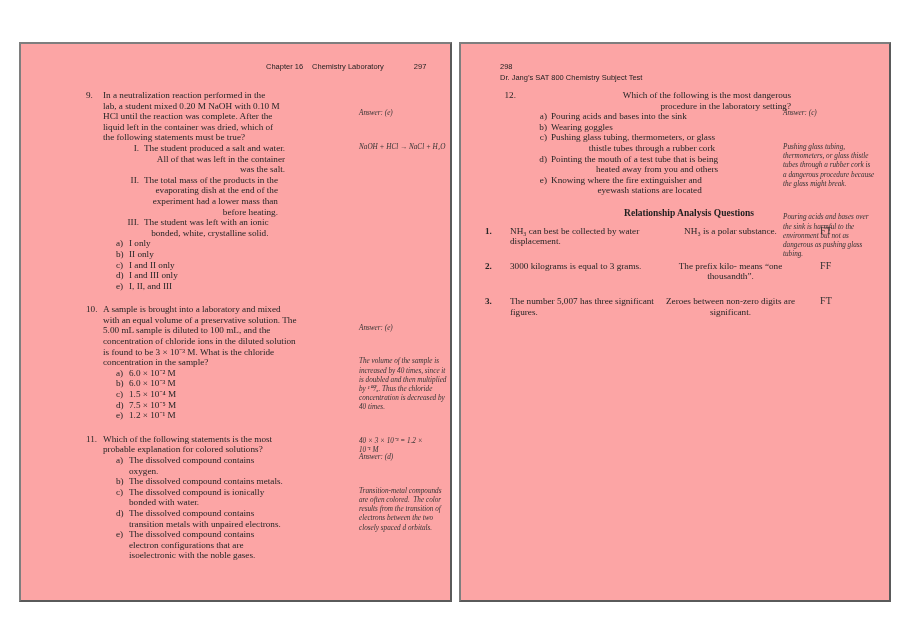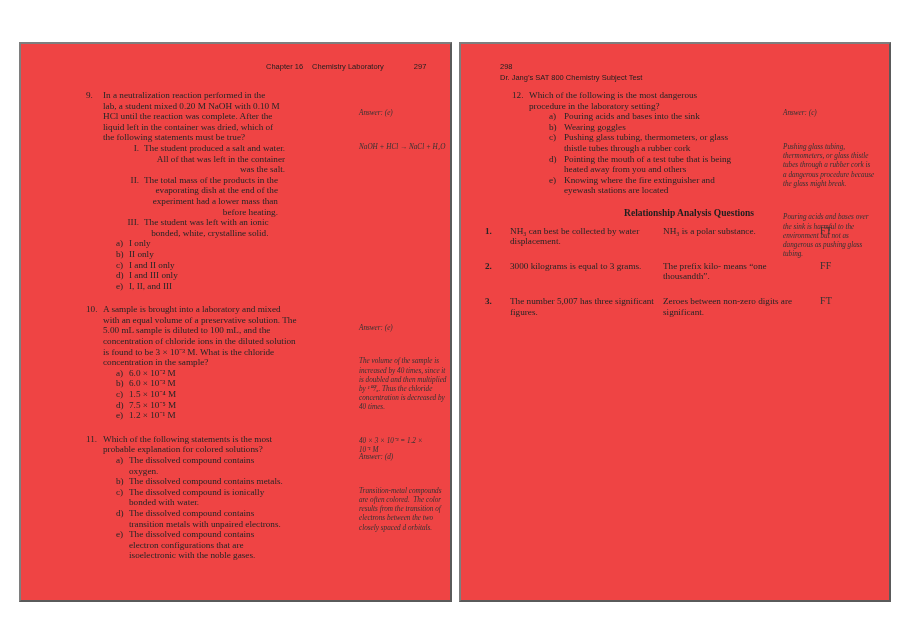--- a/index.html
+++ b/index.html
@@ -1,21 +1,21 @@
 <!DOCTYPE html>
 <html><head>
 <meta charset="utf-8">
 <style>
   html,body{margin:0;padding:0;}
   body{
     width:910px;height:644px;position:relative;background:#ffffff;
     font-family:"Liberation Serif", serif;color:#262626;
   }
   .page{
-    position:absolute;top:42px;height:560px;background:#ef4444;
+    position:absolute;top:42px;height:560px;background:#fca5a5;
     border:2px solid #7e7e7e;border-right-color:#5a5a5a;border-bottom-color:#5a5a5a;
     box-sizing:border-box;overflow:hidden;
     font-size:9.2px;line-height:10.6px;
   }
   .page--left{left:19px;width:433px;}
   .page--right{left:459px;width:432px;}
 
   .running-head{
     position:absolute;top:18px;
     font-family:"Liberation Sans", sans-serif;font-size:7.5px;color:#1f1f1f;
@@ -25,21 +25,21 @@
   .page--right .running-head{left:39px;flex-direction:column;}
   .rh-gap-sm{display:inline-block;width:9px;}
   .rh-gap-lg{display:inline-block;width:30px;}
   .rh-gap-md{display:inline-block;width:20px;}
 
   .content{position:absolute;top:46px;left:0;right:0;}
 
   .question{position:relative;margin-bottom:13px;}
   .q-flex{display:flex;}
   .page--left .q-flex{margin-left:65px;width:272px;}
-  .page--right .q-flex{margin-left:51px;width:292px;}
+  .page--right .q-flex{margin-left:38px;width:292px;text-align:right;}
   .q-num{width:17px;flex-shrink:0;}
   .q-main{flex:1;}
   .q-stem{white-space:pre;}
 
   .roman-row{display:flex;}
   .roman-row{margin-left:20px;}
   .roman-label{width:16px;text-align:right;margin-right:5px;flex-shrink:0;}
   .roman-text{white-space:pre;text-align:right;}
 
   .opt-row{display:flex;}
@@ -60,21 +60,21 @@
   .ans-label{margin-bottom:6px;}
   .ans-block{margin-bottom:6px;}
 
   .ra-heading{
     width:400px;margin:12px 0 7px 28px;text-align:center;
     font-weight:bold;font-size:9.5px;color:#1f1f1f;
   }
   .ra-row{display:flex;margin-left:24px;margin-bottom:14px;}
   .ra-num{width:25px;font-weight:bold;flex-shrink:0;}
   .ra-s1{width:153px;white-space:pre;flex-shrink:0;}
-  .ra-s2{width:135px;white-space:pre;flex-shrink:0;}
+  .ra-s2{width:135px;white-space:pre;flex-shrink:0;text-align:center;}
   .ra-tf{margin-left:22px;font-size:10px;letter-spacing:0.3px;color:#333;}
 </style>
 </head>
 <body>
 
 <div class="page page--left">
 
   <div class="running-head">
     <span>Chapter 16</span><span class="rh-gap-sm"></span><span>Chemistry Laboratory</span><span class="rh-gap-lg"></span><span>297</span>
   </div>

